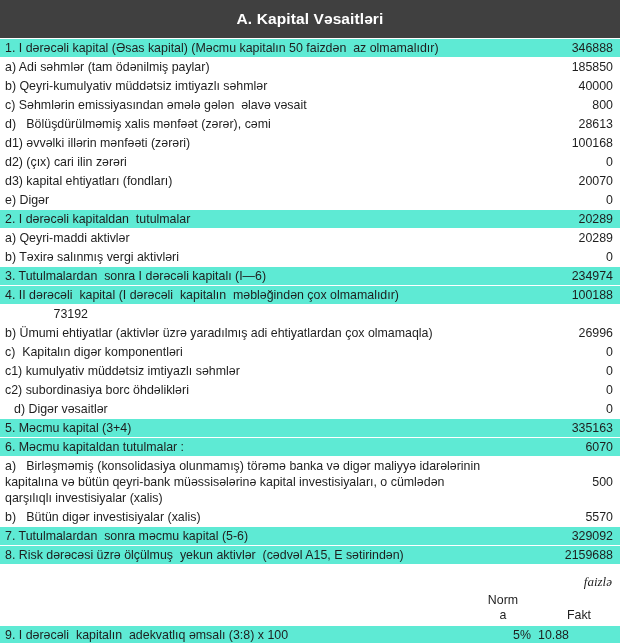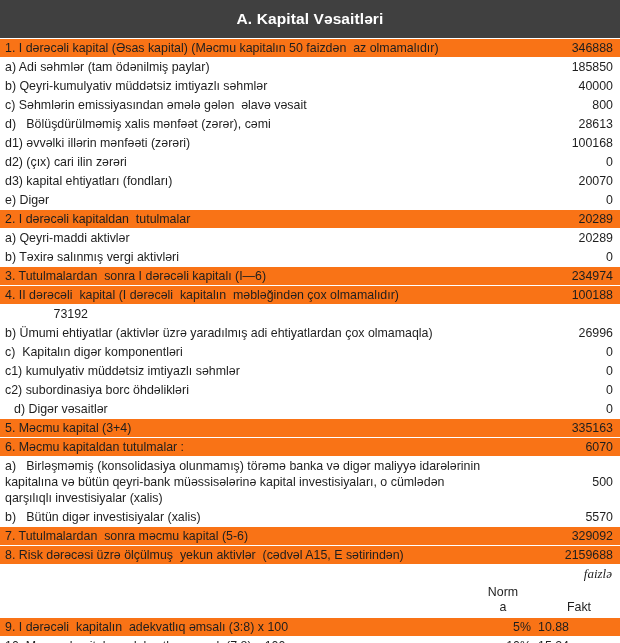--- a/index.html
+++ b/index.html
@@ -20,33 +20,33 @@
   .hdr-amount{
     width:115px;box-sizing:border-box;display:flex;align-items:center;
     font-weight:bold;font-size:13px;line-height:16px;padding:2px 2px 2px 3px;
   }
 
   
   .row{
     display:flex;align-items:center;min-height:18.5px;
     box-sizing:border-box;border-top:1px solid #ffffff;background:#ffffff;
   }
-  .row.hl{background:#f97316;}
+  .row.hl{background:#5eead4;}
   .c-label{
     flex:1;padding:1px 40px 1px 5px;line-height:16px;white-space:pre-wrap;
   }
   .row.indent .c-label{padding-left:14px;}
   .c-value{
     width:95px;box-sizing:border-box;text-align:right;padding-right:7px;line-height:16px;
   }
 
   
   .note{
     height:20px;box-sizing:border-box;text-align:right;padding:2px 8px 0 0;
-    font-family:"Liberation Serif","DejaVu Serif",serif;font-style:italic;font-size:13px;
+    font-family:"Liberation Serif","DejaVu Serif",serif;font-style:italic;font-size:13px;margin-top:8px;
   }
 
   
   .ratio-hdr{display:flex;align-items:flex-end;height:33px;box-sizing:border-box;padding-bottom:1px;}
   .rh-label{flex:1;}
   .rh-norma{width:70px;box-sizing:border-box;display:flex;justify-content:center;}
   .rh-norma span{display:inline-block;width:34px;text-align:center;line-height:15.5px;overflow-wrap:anywhere;}
   .rh-fakt{width:82px;box-sizing:border-box;text-align:center;line-height:15.5px;}
   .row.ratio{min-height:19px;}
   .row.ratio .c-label{padding-right:4px;}

